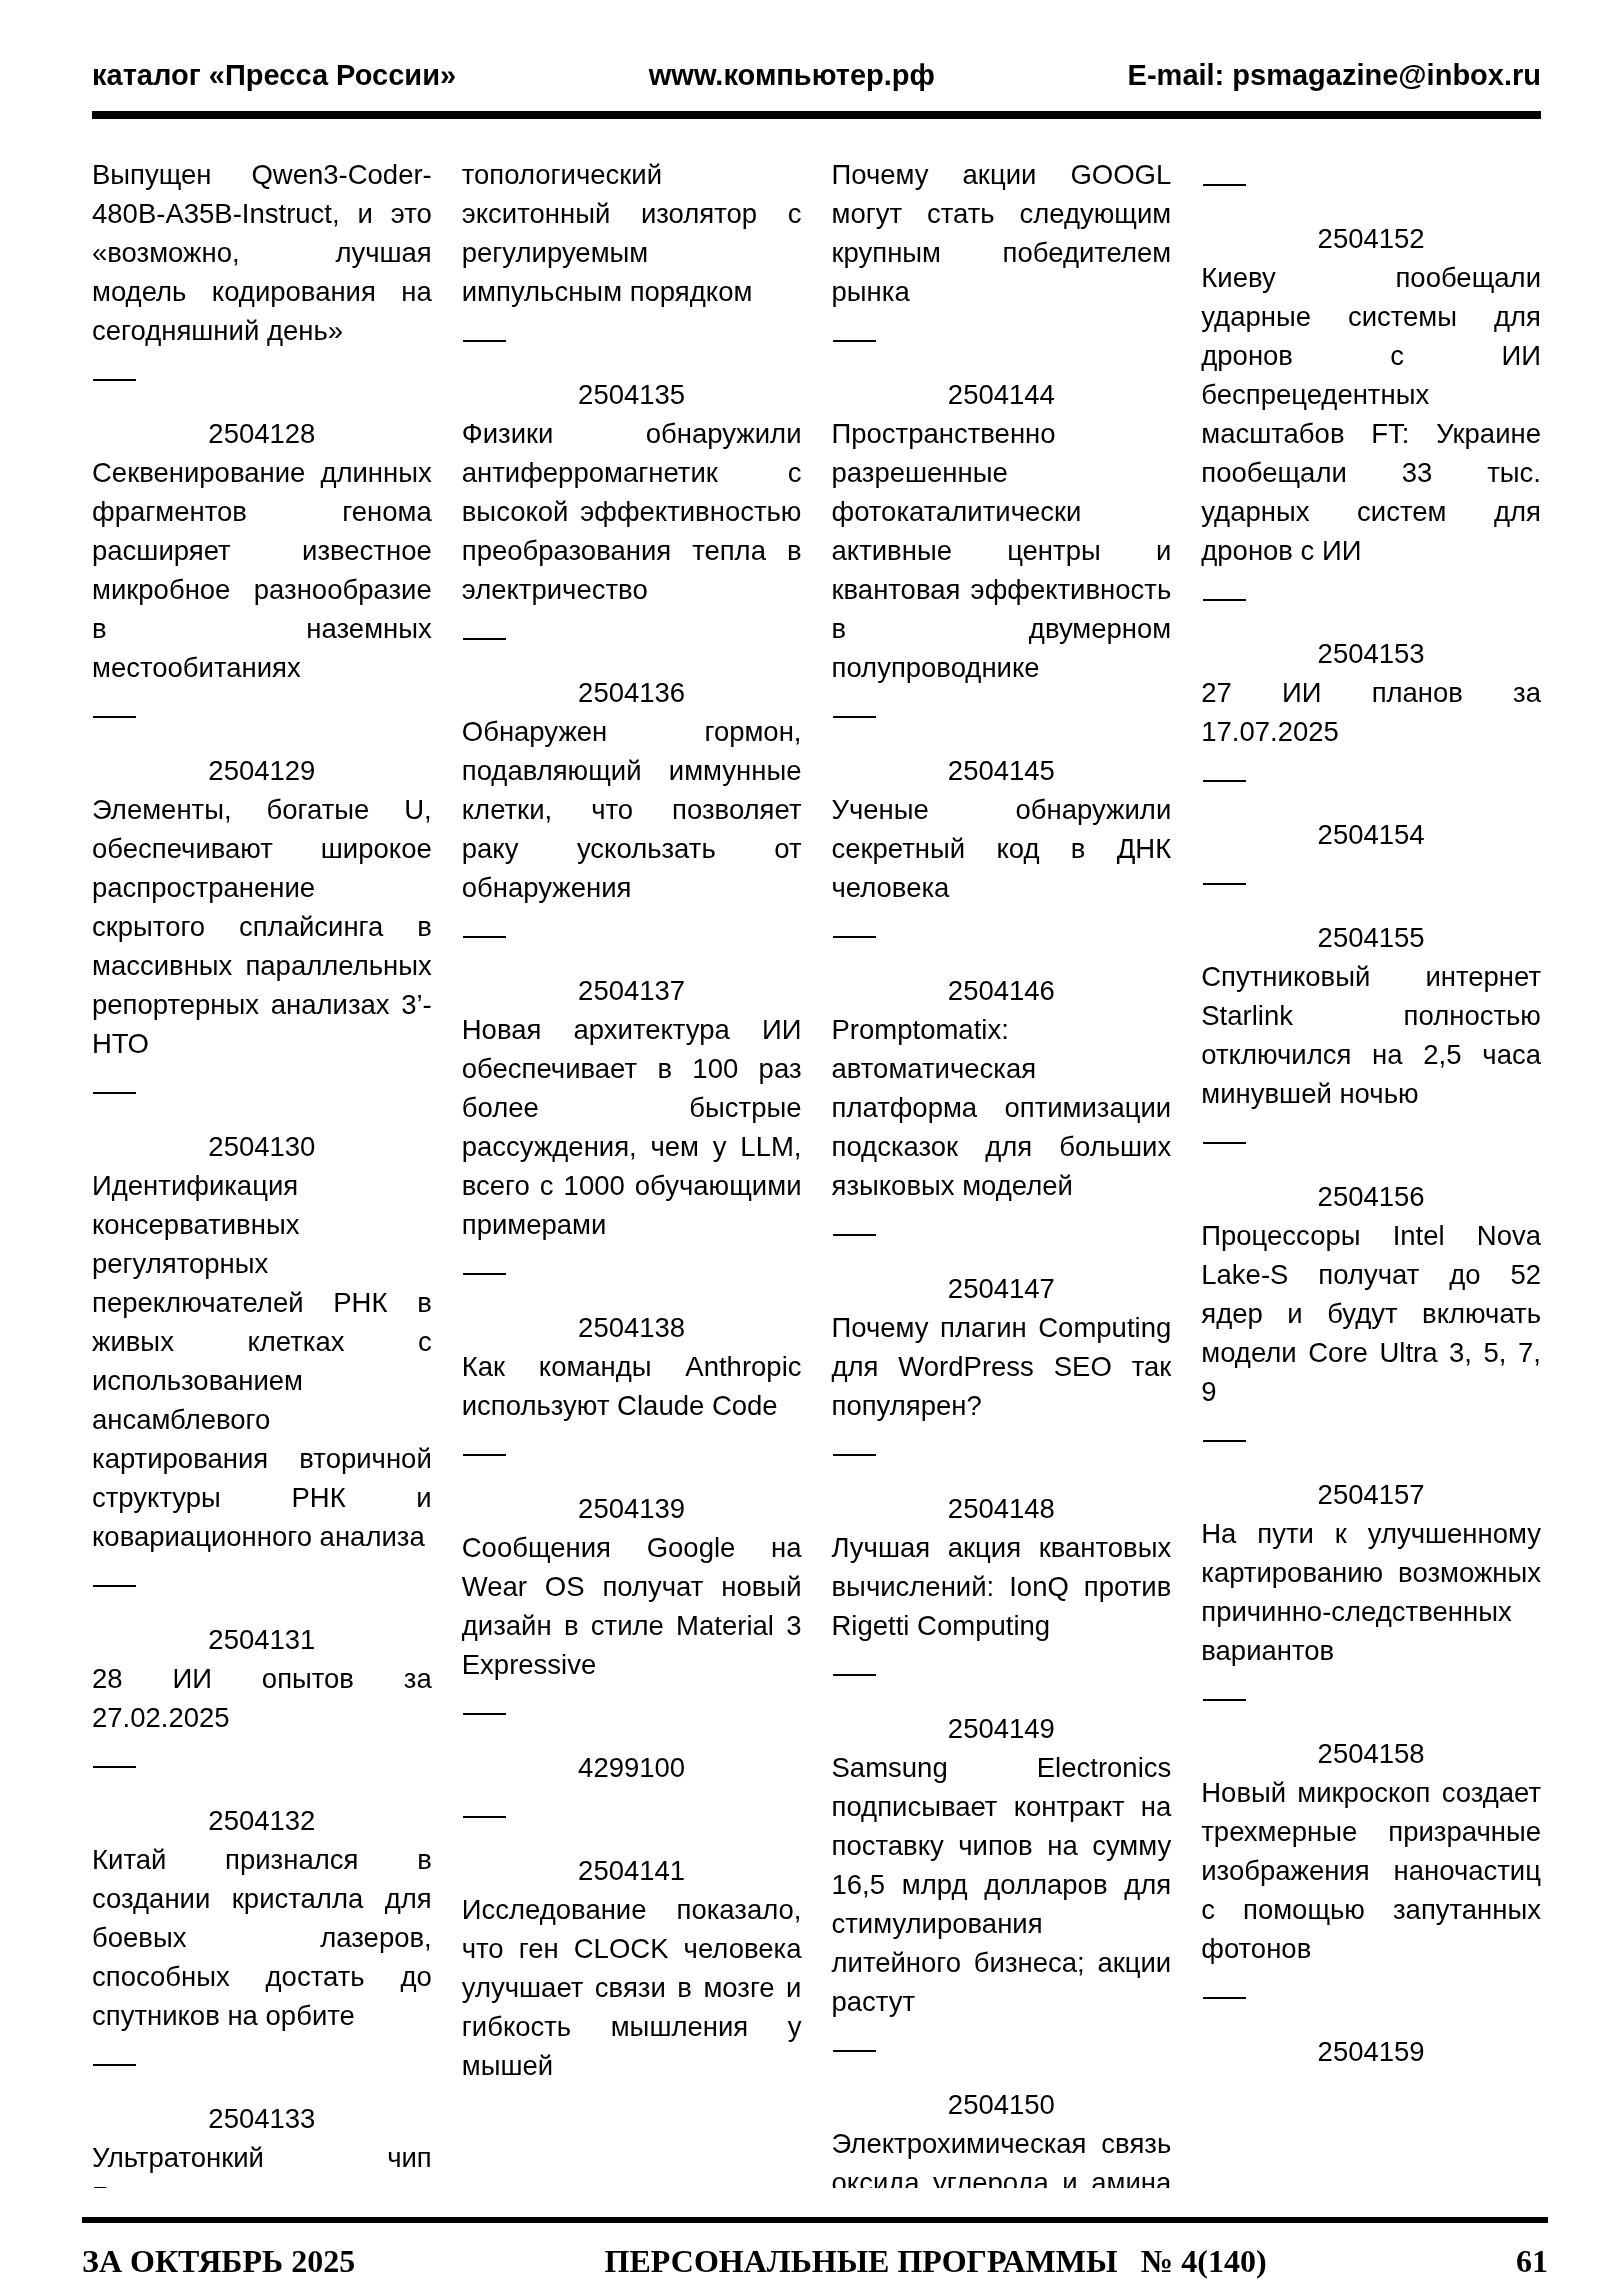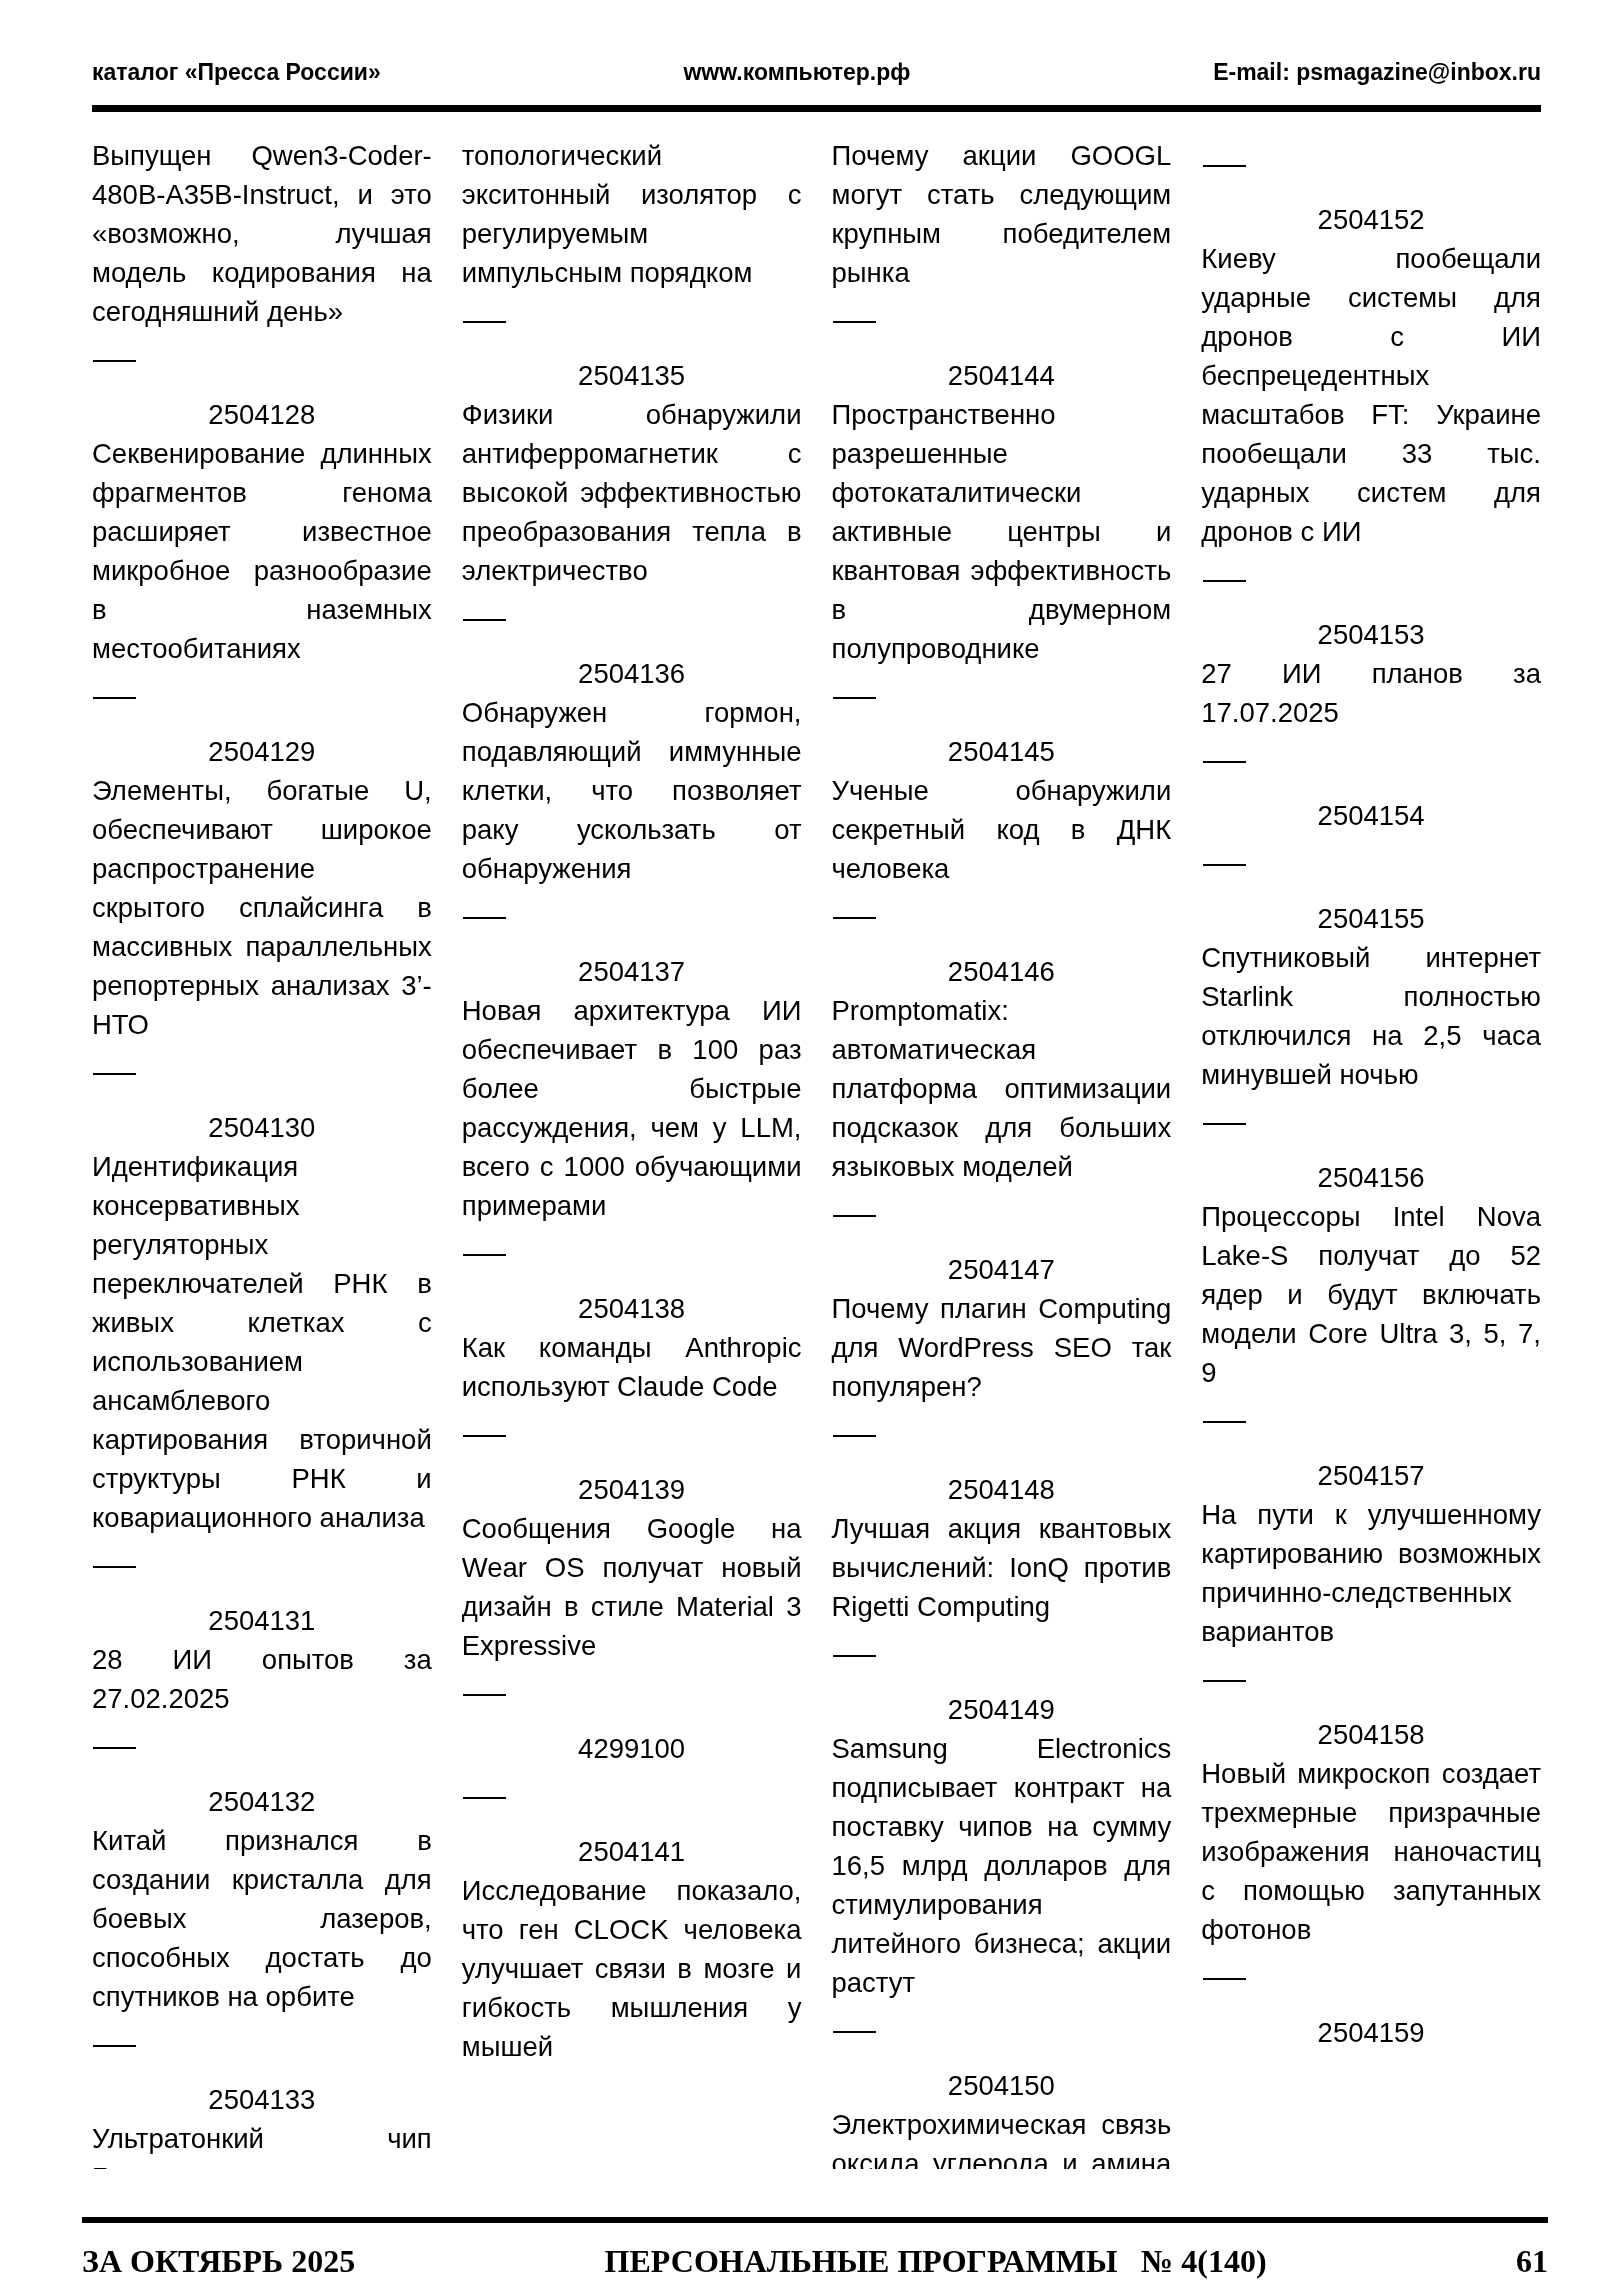--- a/index.html
+++ b/index.html
@@ -13,33 +13,33 @@
     box-sizing: border-box;
     padding: 0 82px 0 92px;
     overflow: hidden;
   }
   .hdr {
     display: flex;
     justify-content: space-between;
     align-items: baseline;
     padding-top: 60px;
     font-weight: bold;
-    font-size: 23px;
+    font-size: 29px;
     line-height: 1.1;
     white-space: nowrap;
   }
   .hdr-rule {
     height: 7.2px;
     background: #000;
     margin-top: 19.6px;
   }
   .columns {
     display: flex;
     gap: 30px;
-    margin-top: 24px;
+    margin-top: 36px;
     height: 2033px;
     overflow: hidden;
   }
   .col { flex: 1 1 0; min-width: 0; }
   .num, .title {
     margin: 0;
     font-size: 27.5px;
     line-height: 39px;
     font-weight: normal;
   }

